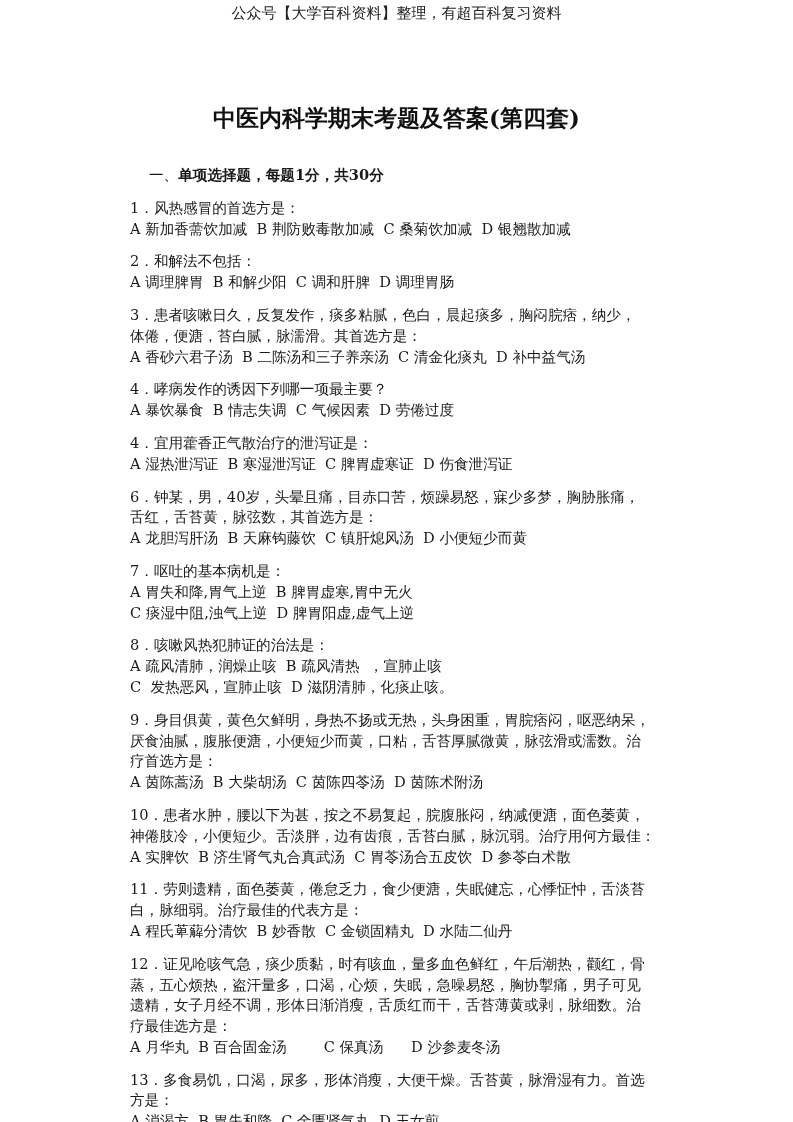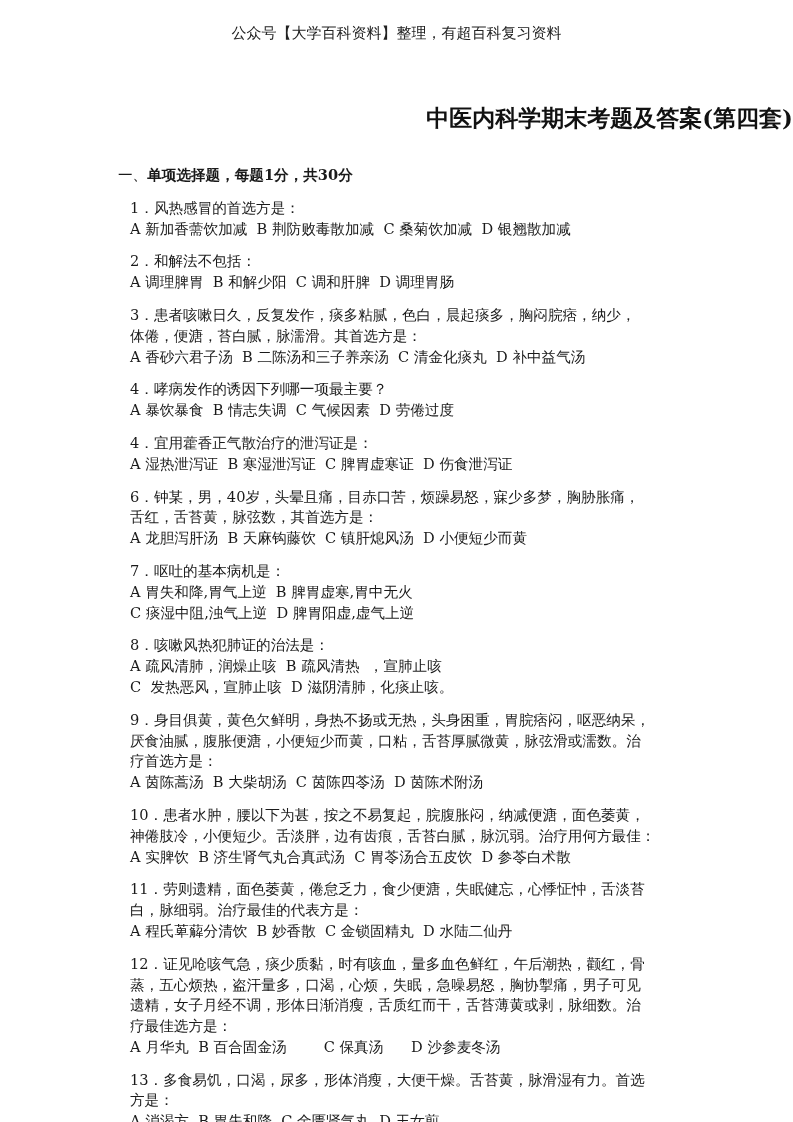--- a/index.html
+++ b/index.html
@@ -1,24 +1,24 @@
 <!DOCTYPE html>
 <html><head>
 <meta charset="utf-8">
 <style>
   html, body { margin: 0; padding: 0; background: #ffffff; }
   body { width: 793px; height: 1122px; position: relative; overflow: hidden;
          font-family: "DejaVu Serif", "Liberation Serif", serif; color: #1a1a1a; }
   .header { position: absolute; top: 3px; left: 0; width: 793px; text-align: center;
-            font-size: 15px; line-height: 20px; color: #222; margin-top: 20px; }
-  .title { position: absolute; top: 102px; left: 0; width: 793px; text-align: right;
+            font-size: 15px; line-height: 20px; color: #222; }
+  .title { position: absolute; top: 102px; left: 0; width: 793px; text-align: center;
            font-size: 23px; font-weight: bold; line-height: 32px; color: #111; }
   .content { position: absolute; top: 165px; left: 118px; width: 562px;
              font-size: 14.6px; line-height: 20.8px; }
-  .section { font-weight: bold; }
+  .section { font-weight: bold; margin-left: 31px; }
   .section .num { font-weight: normal; }
   .line { white-space: pre-wrap; text-align: justify; }
   .q { margin: 12px; }
 </style>
 </head>
 <body>
 
 <div class="header">公众号【大学百科资料】整理，有超百科复习资料</div>
 
 <div class="title">中医内科学期末考题及答案(第四套)</div>

